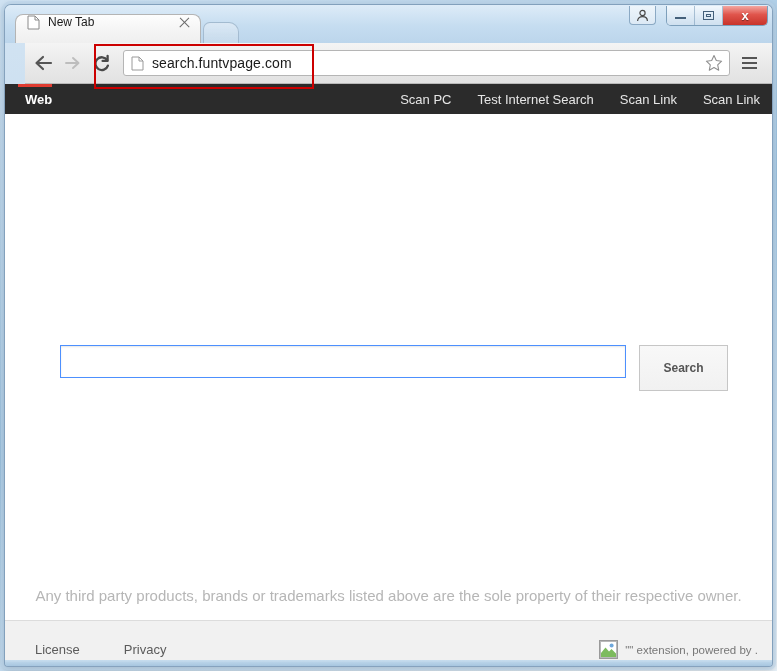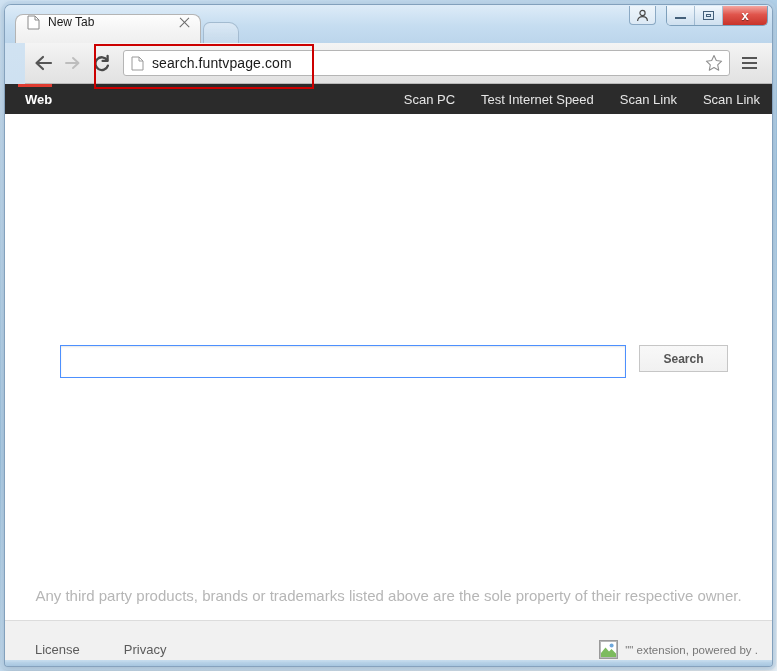--- a/index.html
+++ b/index.html
@@ -347,21 +347,21 @@
     font-size: 14px;
     padding: 0 8px;
     color: #222;
     outline: none;
     font-family: "Liberation Sans", sans-serif;
     box-shadow: inset 0 1px 2px rgba(0,0,0,0.10);
   }
 
   .search-button {
     width: 89px;
-    height: 27px;
+    height: 46px;
     background: linear-gradient(180deg, #f8f8f8 0%, #f1f1f1 100%);
     border: 1px solid #c6c6c6;
     color: #555;
     font-size: 12px;
     font-weight: bold;
     font-family: "Liberation Sans", sans-serif;
     cursor: pointer;
     text-align: center;
   }
 
@@ -511,21 +511,21 @@
 
     <div class="page">
 
       <div class="site-nav">
         <div class="site-brand">
           <span>Web</span>
         </div>
         <div class="site-nav-spacer"></div>
         <div class="site-nav-links">
           <a class="site-nav-link">Scan PC</a>
-          <a class="site-nav-link">Test Internet Speed</a>
+          <a class="site-nav-link">Test Internet Search</a>
           <a class="site-nav-link">Scan Link</a>
           <a class="site-nav-link">Scan Link</a>
         </div>
       </div>
 
       <div class="site-main">
 
         <div class="search-row">
           <input class="search-input" type="text" autofocus="" placeholder="" style="">
           <button class="search-button">Search</button>

